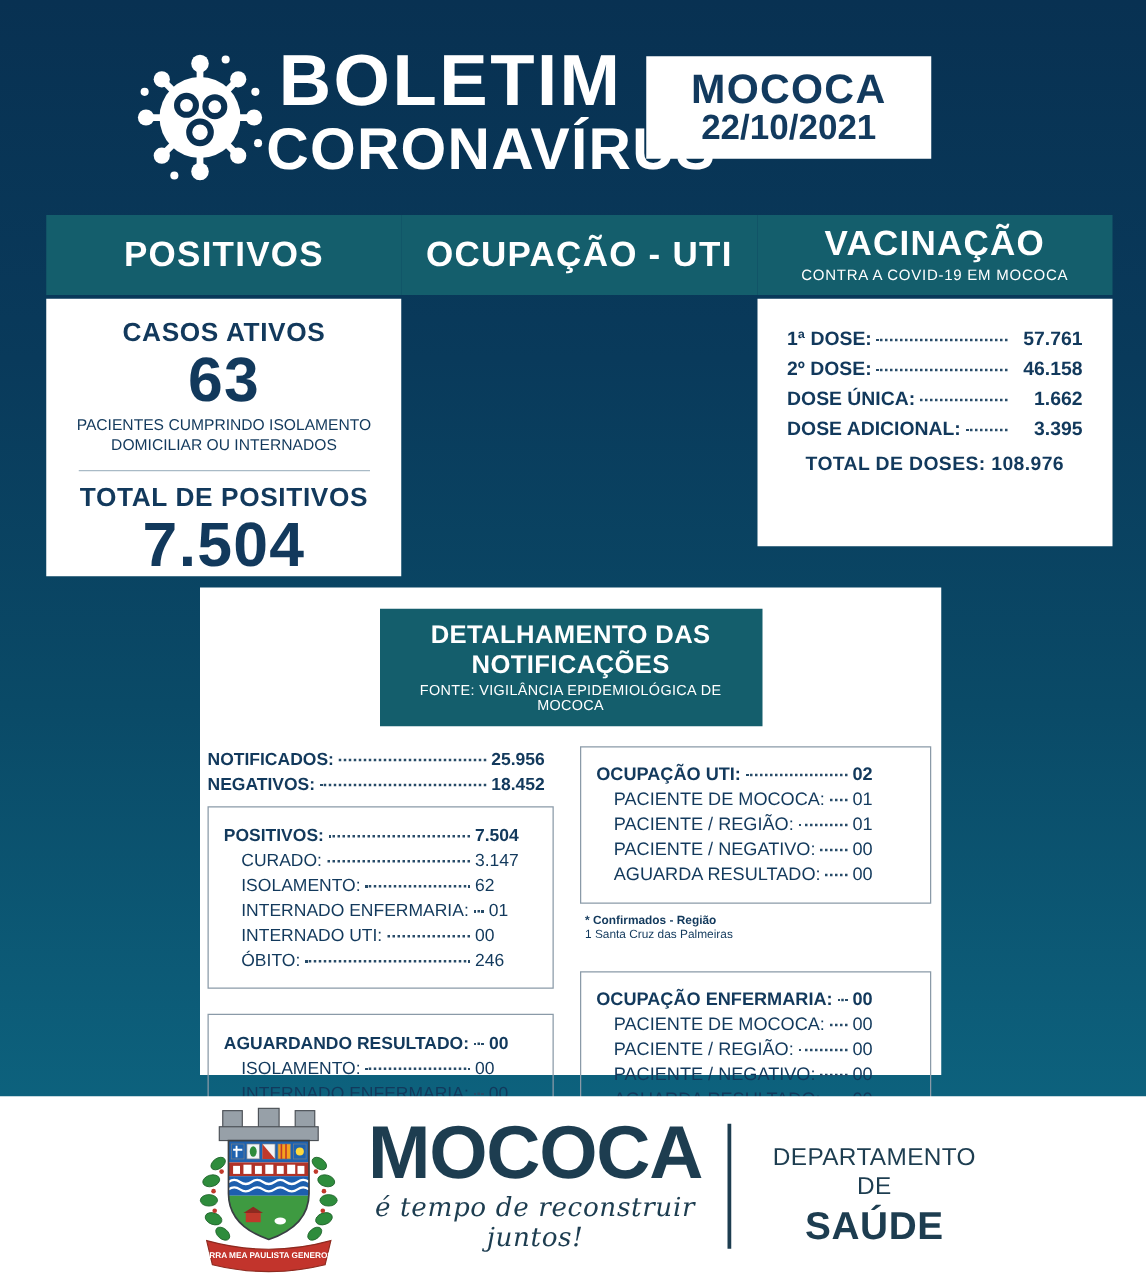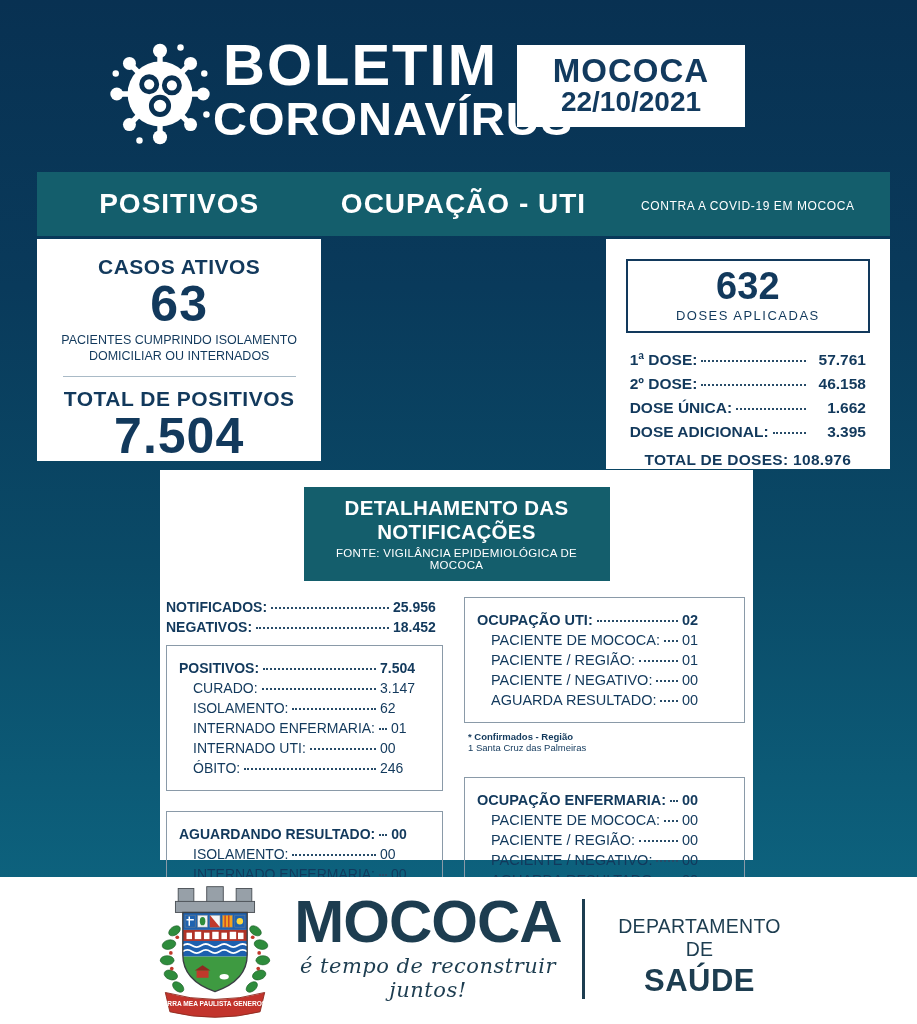--- a/index.html
+++ b/index.html
@@ -150,27 +150,24 @@
     </div>
 
     <div class="card">
       <div class="card-header">
         <div class="h1">OCUPAÇÃO - UTI</div>
       </div>
     </div>
 
     <div class="card">
       <div class="card-header">
+        <div class="h1">VACINAÇÃO</div>
         <div class="h2">CONTRA A COVID-19 EM MOCOCA</div>
       </div>
       <div class="card-body">
-        <div class="doses-box">
-          <div class="doses-big">632</div>
-          <div class="doses-sub">DOSES APLICADAS</div>
-        </div>
         <div class="dose-rows">
             <div class="lrow bold">
               <span class="lbl">1ª DOSE:</span>
               <span class="leader"></span>
               <span class="val">57.761</span>
             </div>
             <div class="lrow bold">
               <span class="lbl">2º DOSE:</span>
               <span class="leader"></span>
               <span class="val">46.158</span>

